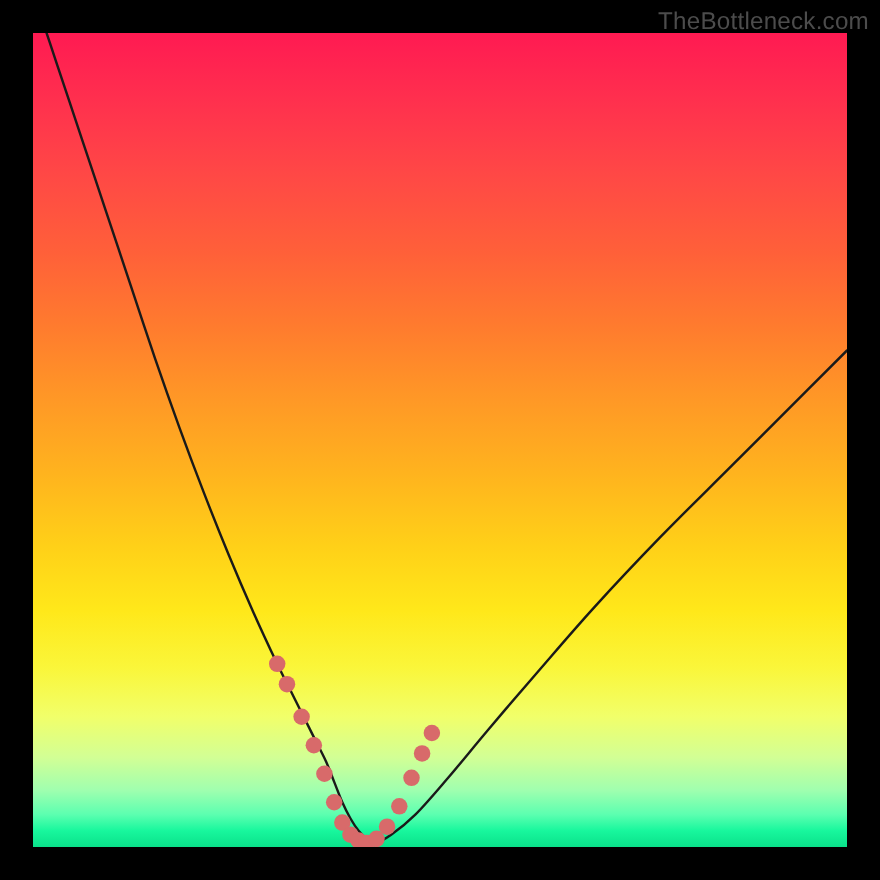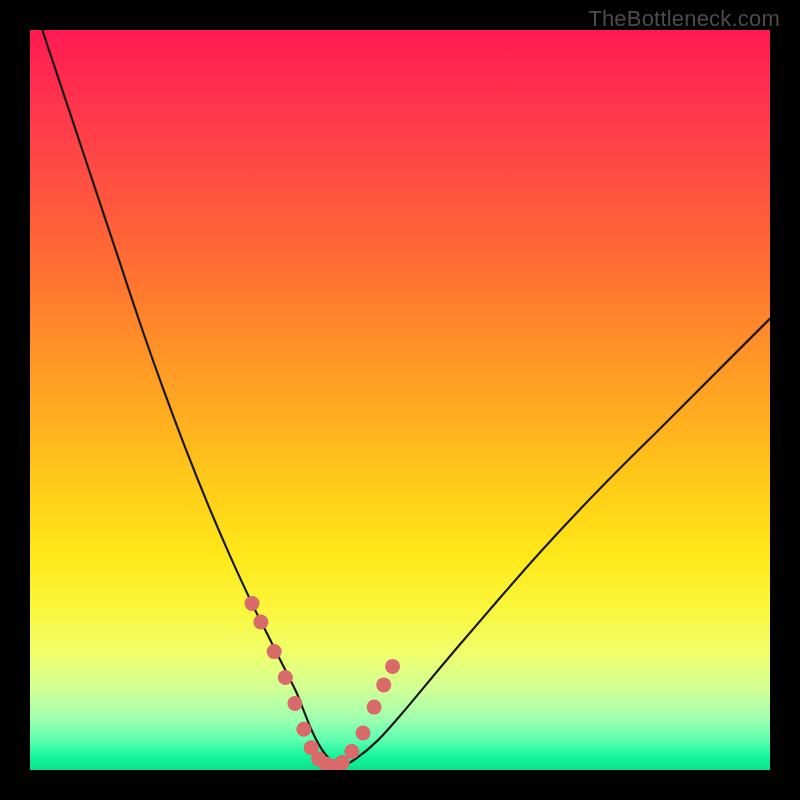--- a/index.html
+++ b/index.html
@@ -56,21 +56,21 @@
   .curve-svg {
     position: absolute;
     left: 0;
     top: 0;
     width: 100%;
     height: 100%;
   }
   .watermark {
     position: absolute;
     top: 6px;
-    right: 20px;
+    right: 10px;
     color: #4c4c4c;
     font-size: 22px;
     font-weight: 500;
     letter-spacing: 0.2px;
   }
 </style>
 </head>
 <body>
 
 <div class="frame">

